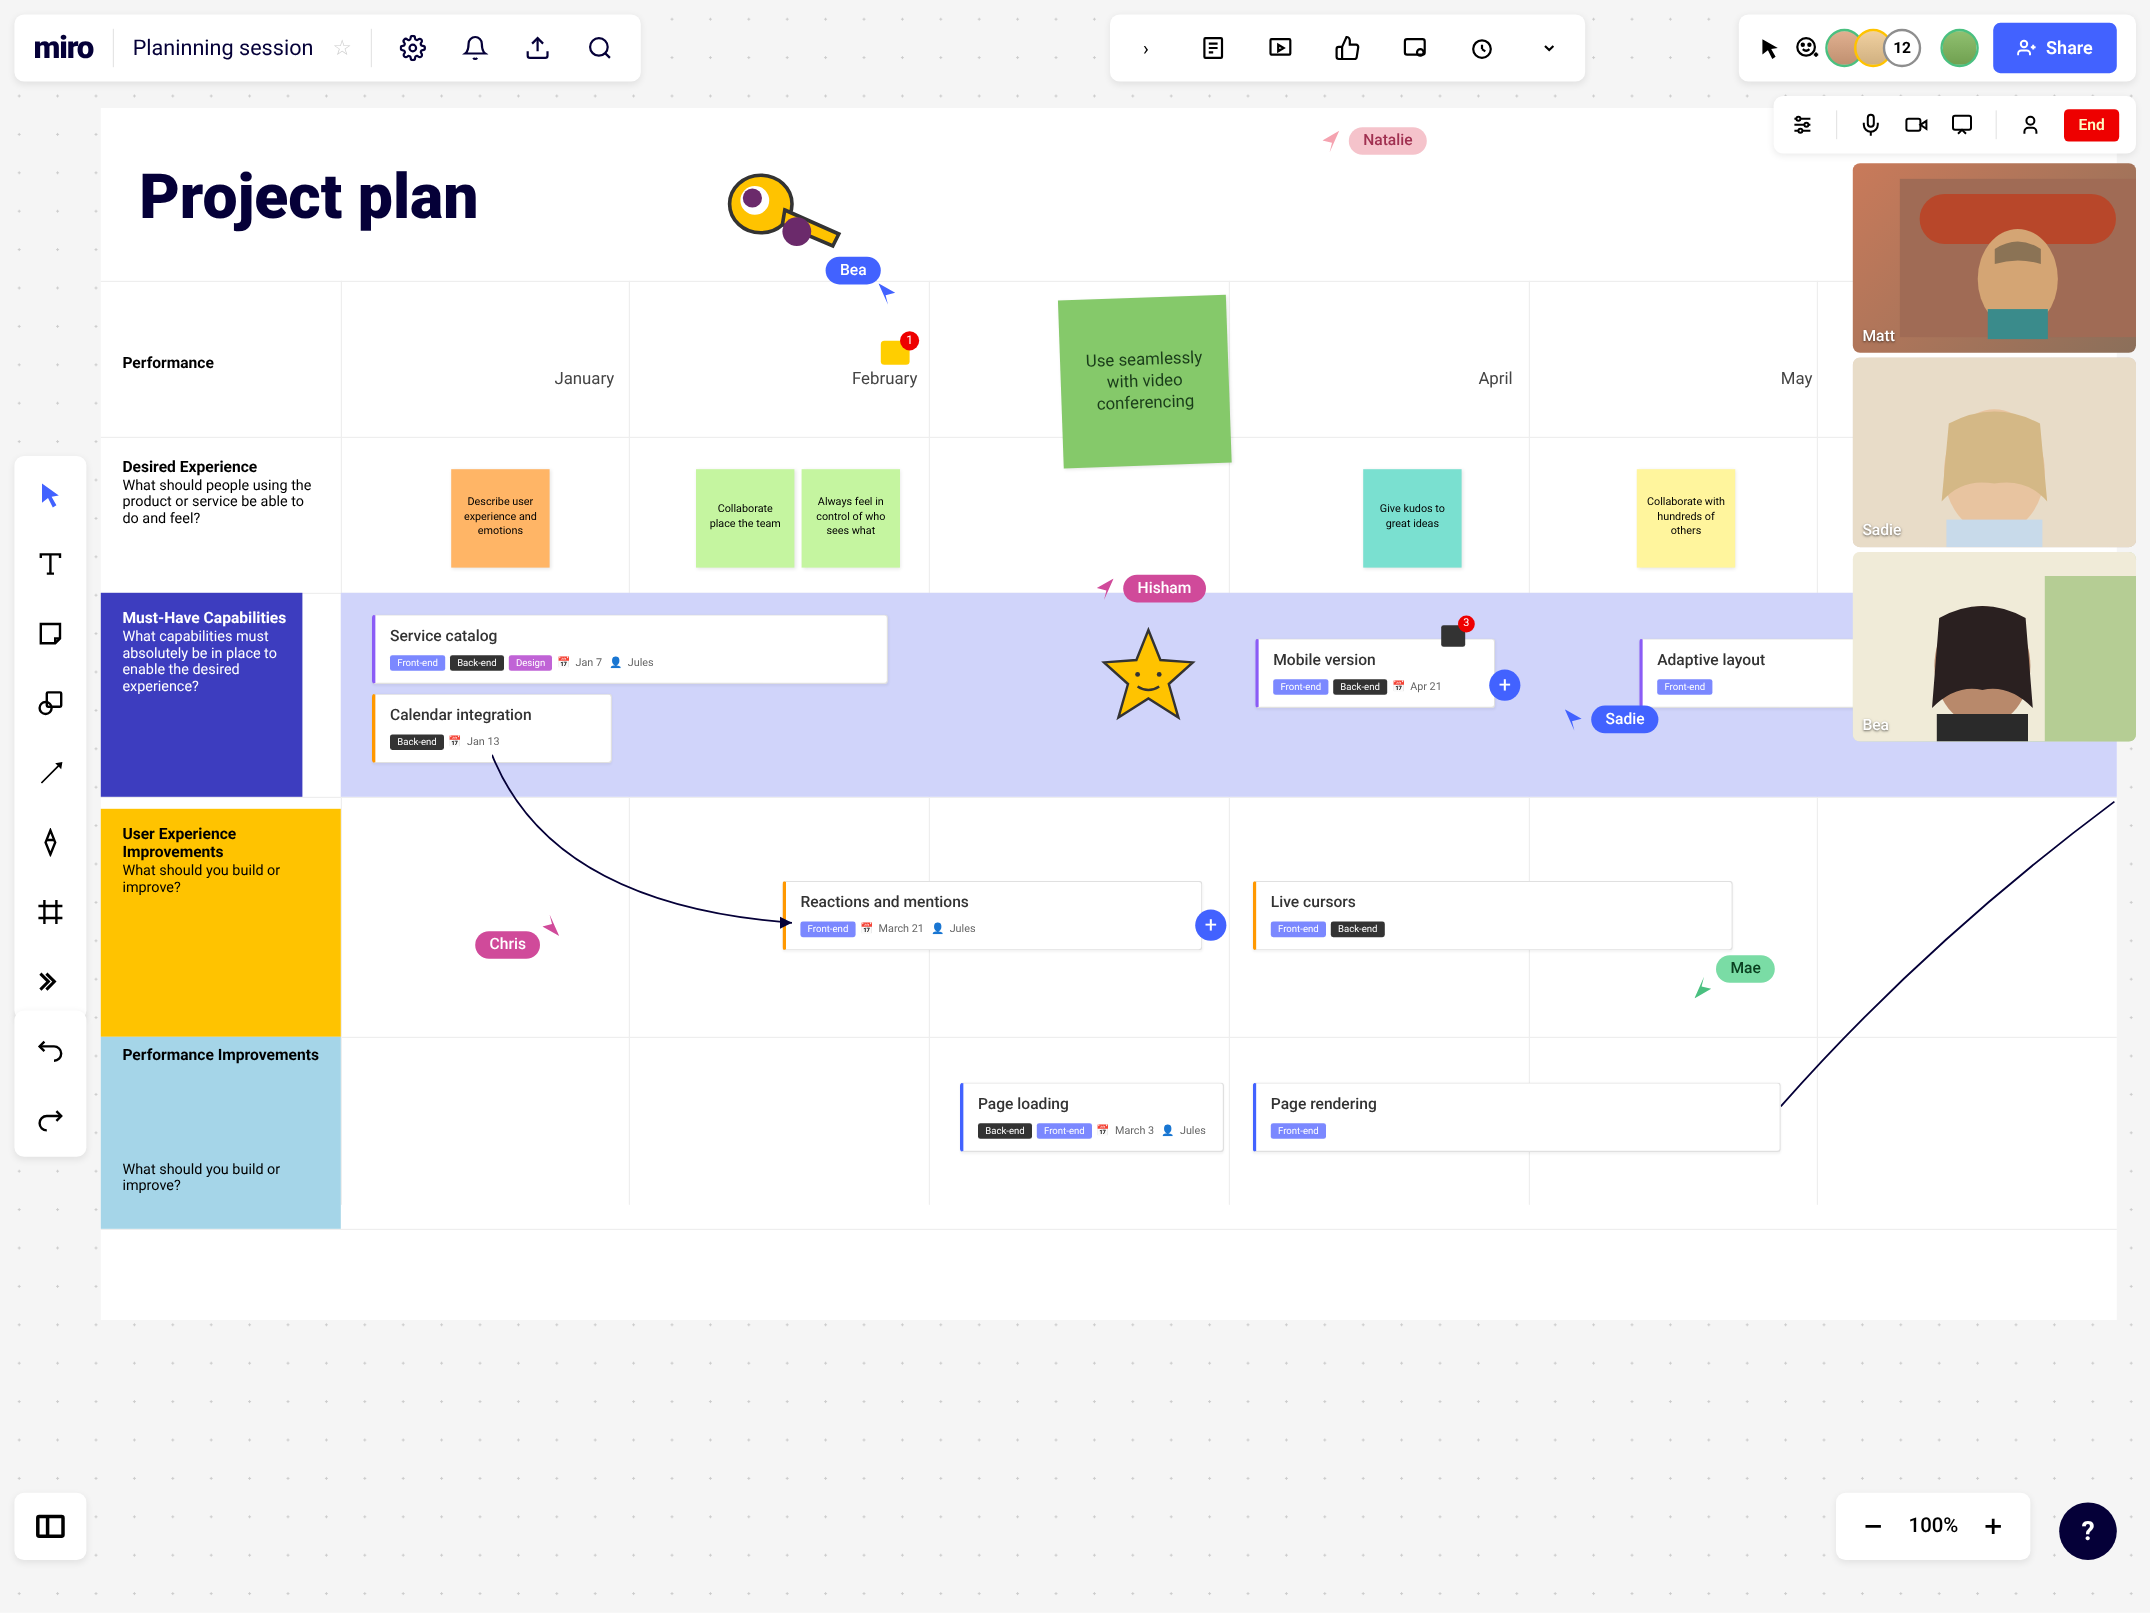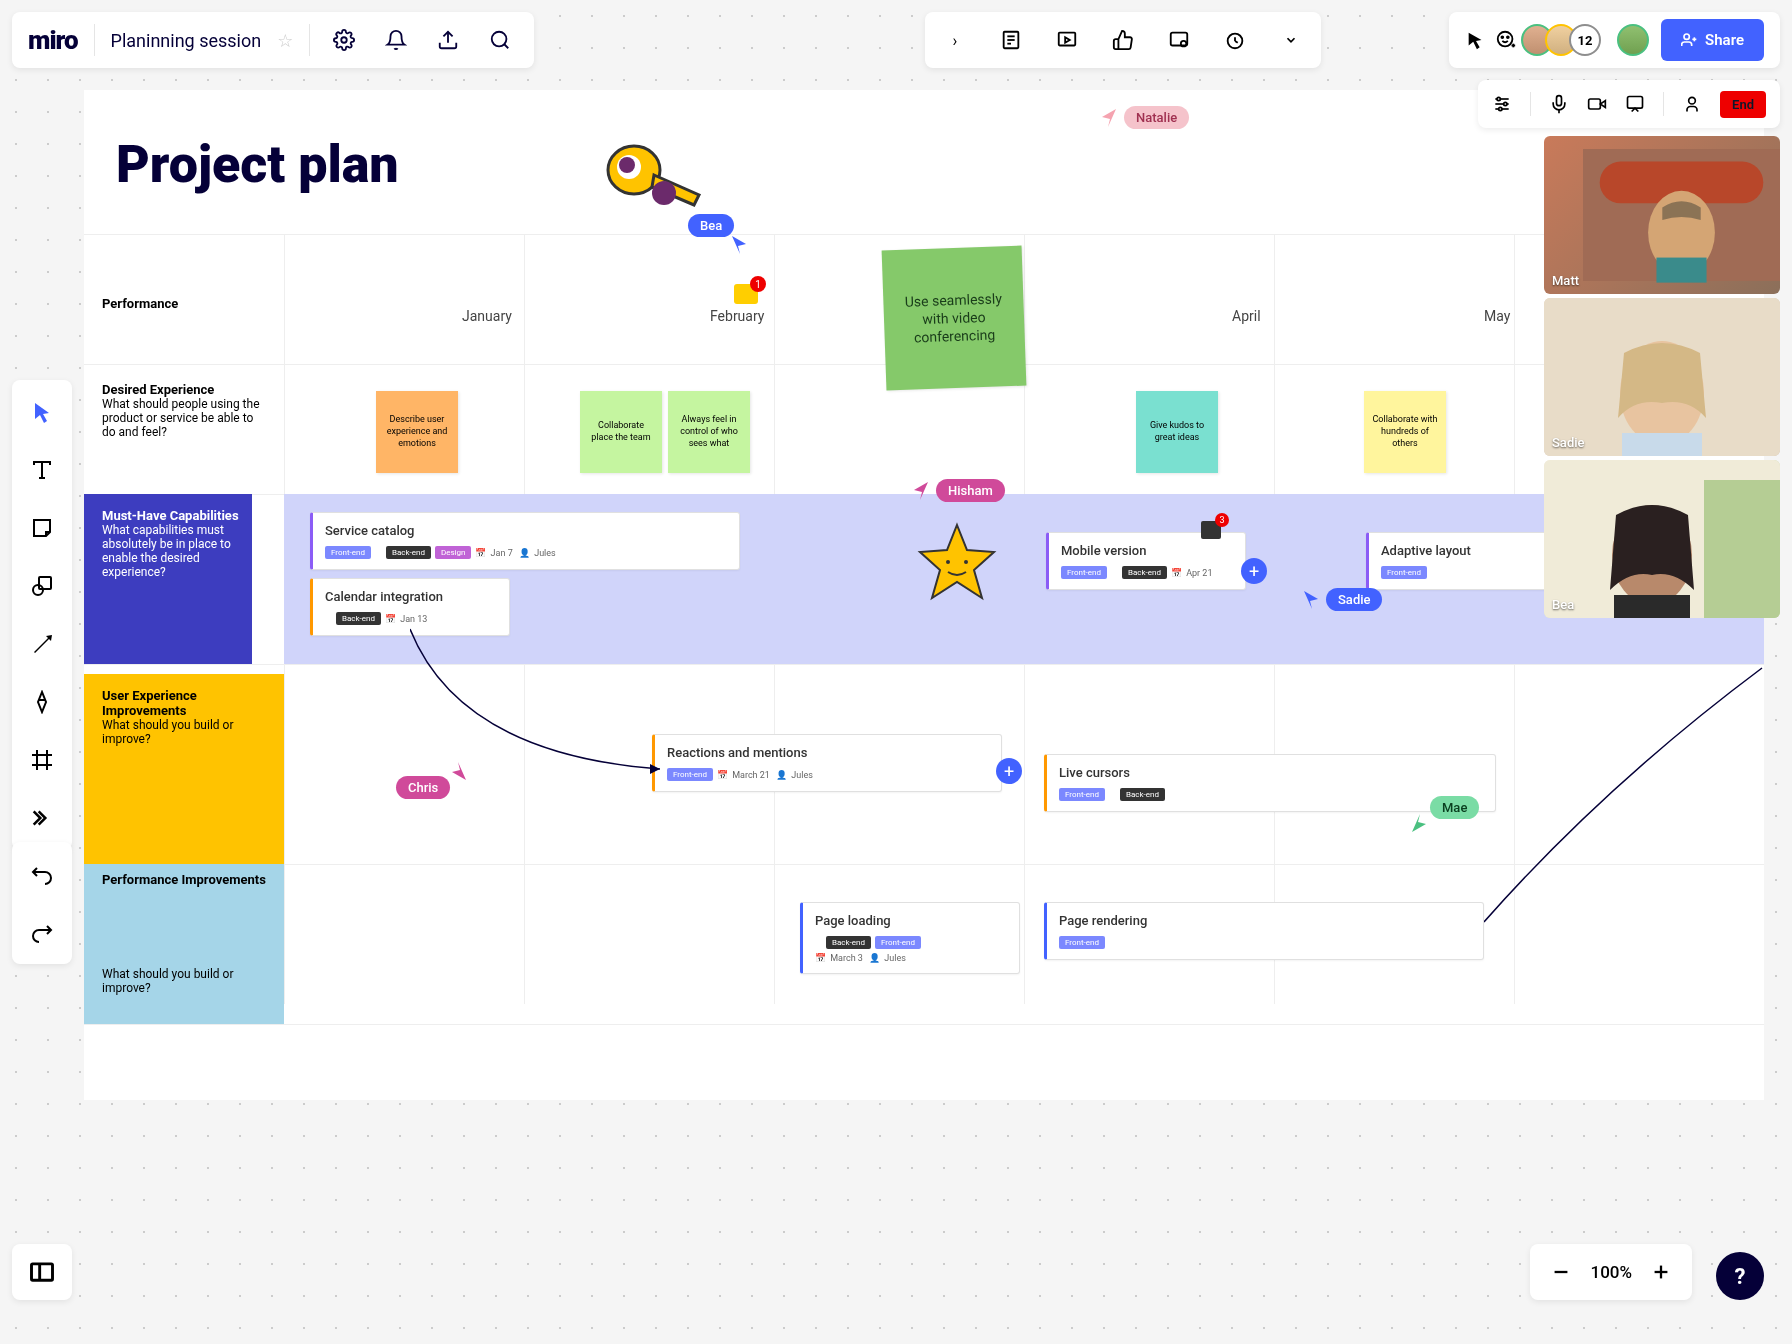--- a/index.html
+++ b/index.html
@@ -23,21 +23,21 @@
 
 .topbar-right { position: absolute; top: 12px; right: 12px; display: flex; align-items: center; gap: 12px; background: #fff; border-radius: 8px; box-shadow: 0 2px 6px rgba(0,0,0,0.08); padding: 8px 16px; height: 56px; }
 .cursor-ctrl { display: flex; gap: 8px; }
 .avatar-group { display: flex; align-items: center; }
 .avatar { width: 32px; height: 32px; border-radius: 50%; border: 2px solid #fff; margin-left: -8px; background-size: cover; }
 .avatar-count { width: 32px; height: 32px; border-radius: 50%; border: 2px solid #8e8e8e; margin-left: -8px; display: flex; align-items: center; justify-content: center; font-size: 13px; font-weight: 700; background: #fff; }
 .share-btn { background: #4262ff; color: #fff; border: none; border-radius: 6px; padding: 12px 20px; font-size: 15px; font-weight: 600; display: flex; align-items: center; gap: 8px; cursor: pointer; }
 
 
 .call-ctrls { position: absolute; top: 80px; right: 12px; background: #fff; border-radius: 8px; box-shadow: 0 2px 6px rgba(0,0,0,0.08); padding: 8px 14px; display: flex; align-items: center; gap: 18px; height: 48px; }
-.end-btn { background: #e00; color: #0f172a; border: none; border-radius: 4px; padding: 6px 12px; font-size: 13px; font-weight: 600; cursor: pointer; }
+.end-btn { background: #e00; color: #fef9c3; border: none; border-radius: 4px; padding: 6px 12px; font-size: 13px; font-weight: 600; cursor: pointer; }
 .call-ctrls .vdiv { width: 1px; height: 24px; background: #e5e5e5; }
 
 
 .video-panel { position: absolute; top: 136px; right: 12px; width: 236px; display: flex; flex-direction: column; gap: 4px; }
 .video-tile { width: 100%; height: 158px; border-radius: 6px; position: relative; overflow: hidden; background-size: cover; background-position: center; }
 .video-tile.v1 { background: linear-gradient(135deg, #c97a5a, #8b6f5a); padding-left: 39px; }
 .video-tile.v2 { background: linear-gradient(135deg, #e5d5c5, #d0c0b0); }
 .video-tile.v3 { background: linear-gradient(135deg, #f5f0e5, #b0d090); }
 .video-name { position: absolute; left: 8px; bottom: 6px; color: #fff; font-size: 13px; font-weight: 500; text-shadow: 0 1px 2px rgba(0,0,0,0.6); }
 
@@ -82,21 +82,21 @@
 .sticky.cyan { background: #7ae0d0; margin-left: 24px; }
 .sticky.yellow { background: #fff59d; }
 .sticky.big-green { width: 140px; height: 140px; background: #85c96a; font-size: 14px; color: #1a3d1a; transform: rotate(-2deg); }
 
 
 .card { position: absolute; background: #fff; border: 1px solid #e0e0e0; border-left: 3px solid; border-radius: 3px; padding: 10px 12px; box-shadow: 0 1px 2px rgba(0,0,0,0.05); }
 .card-title { font-size: 13px; font-weight: 500; color: #333; margin-bottom: 8px; }
 .card-tags { display: flex; gap: 4px; align-items: center; flex-wrap: wrap; }
 .tag { font-size: 8px; padding: 2px 6px; border-radius: 2px; color: #fff; }
 .tag.frontend { background: #7b88ff; }
-.tag.backend { background: #333; margin-left: 11px; }
+.tag.backend { background: #333; }
 .tag.design { background: #c063d6; }
 .card-meta { font-size: 9px; color: #666; display: flex; align-items: center; gap: 4px; }
 .add-btn { position: absolute; width: 26px; height: 26px; border-radius: 50%; background: #4262ff; color: #fff; display: flex; align-items: center; justify-content: center; font-size: 18px; cursor: pointer; }
 
 
 .user-cursor { position: absolute; display: flex; align-items: center; gap: 4px; }
 .user-label { padding: 4px 12px; border-radius: 14px; font-size: 13px; font-weight: 500; color: #fff; }
 
 
 .star-sticker { position: absolute; left: 828px; top: 430px; font-size: 70px; }
@@ -221,21 +221,21 @@
     </div>
 
     <div class="card" style="left:568px;top:500px;width:350px;border-left-color:#ff9800">
       <div class="card-title">Reactions and mentions</div>
       <div class="card-tags">
           <span class="tag frontend">Front-end</span>
           <span class="card-meta">📅 <span>March 21</span> &nbsp;👤 <span>Jules</span></span>
         </div>
     </div>
     <div class="add-btn" style="left:912px;top:524px">+</div>
-    <div class="card" style="left:960px;top:520px;width:452px;border-left-color:#ff9800">
+    <div class="card" style="left:960px;top:500px;width:400px;border-left-color:#ff9800">
       <div class="card-title">Live cursors</div>
       <div class="card-tags">
           <span class="tag frontend">Front-end</span>
           <span class="tag backend">Back-end</span>
         </div>
     </div>
 
     <div class="card" style="left:716px;top:668px;width:220px;border-left-color:#4262ff">
       <div class="card-title">Page loading</div>
       <div class="card-tags">

